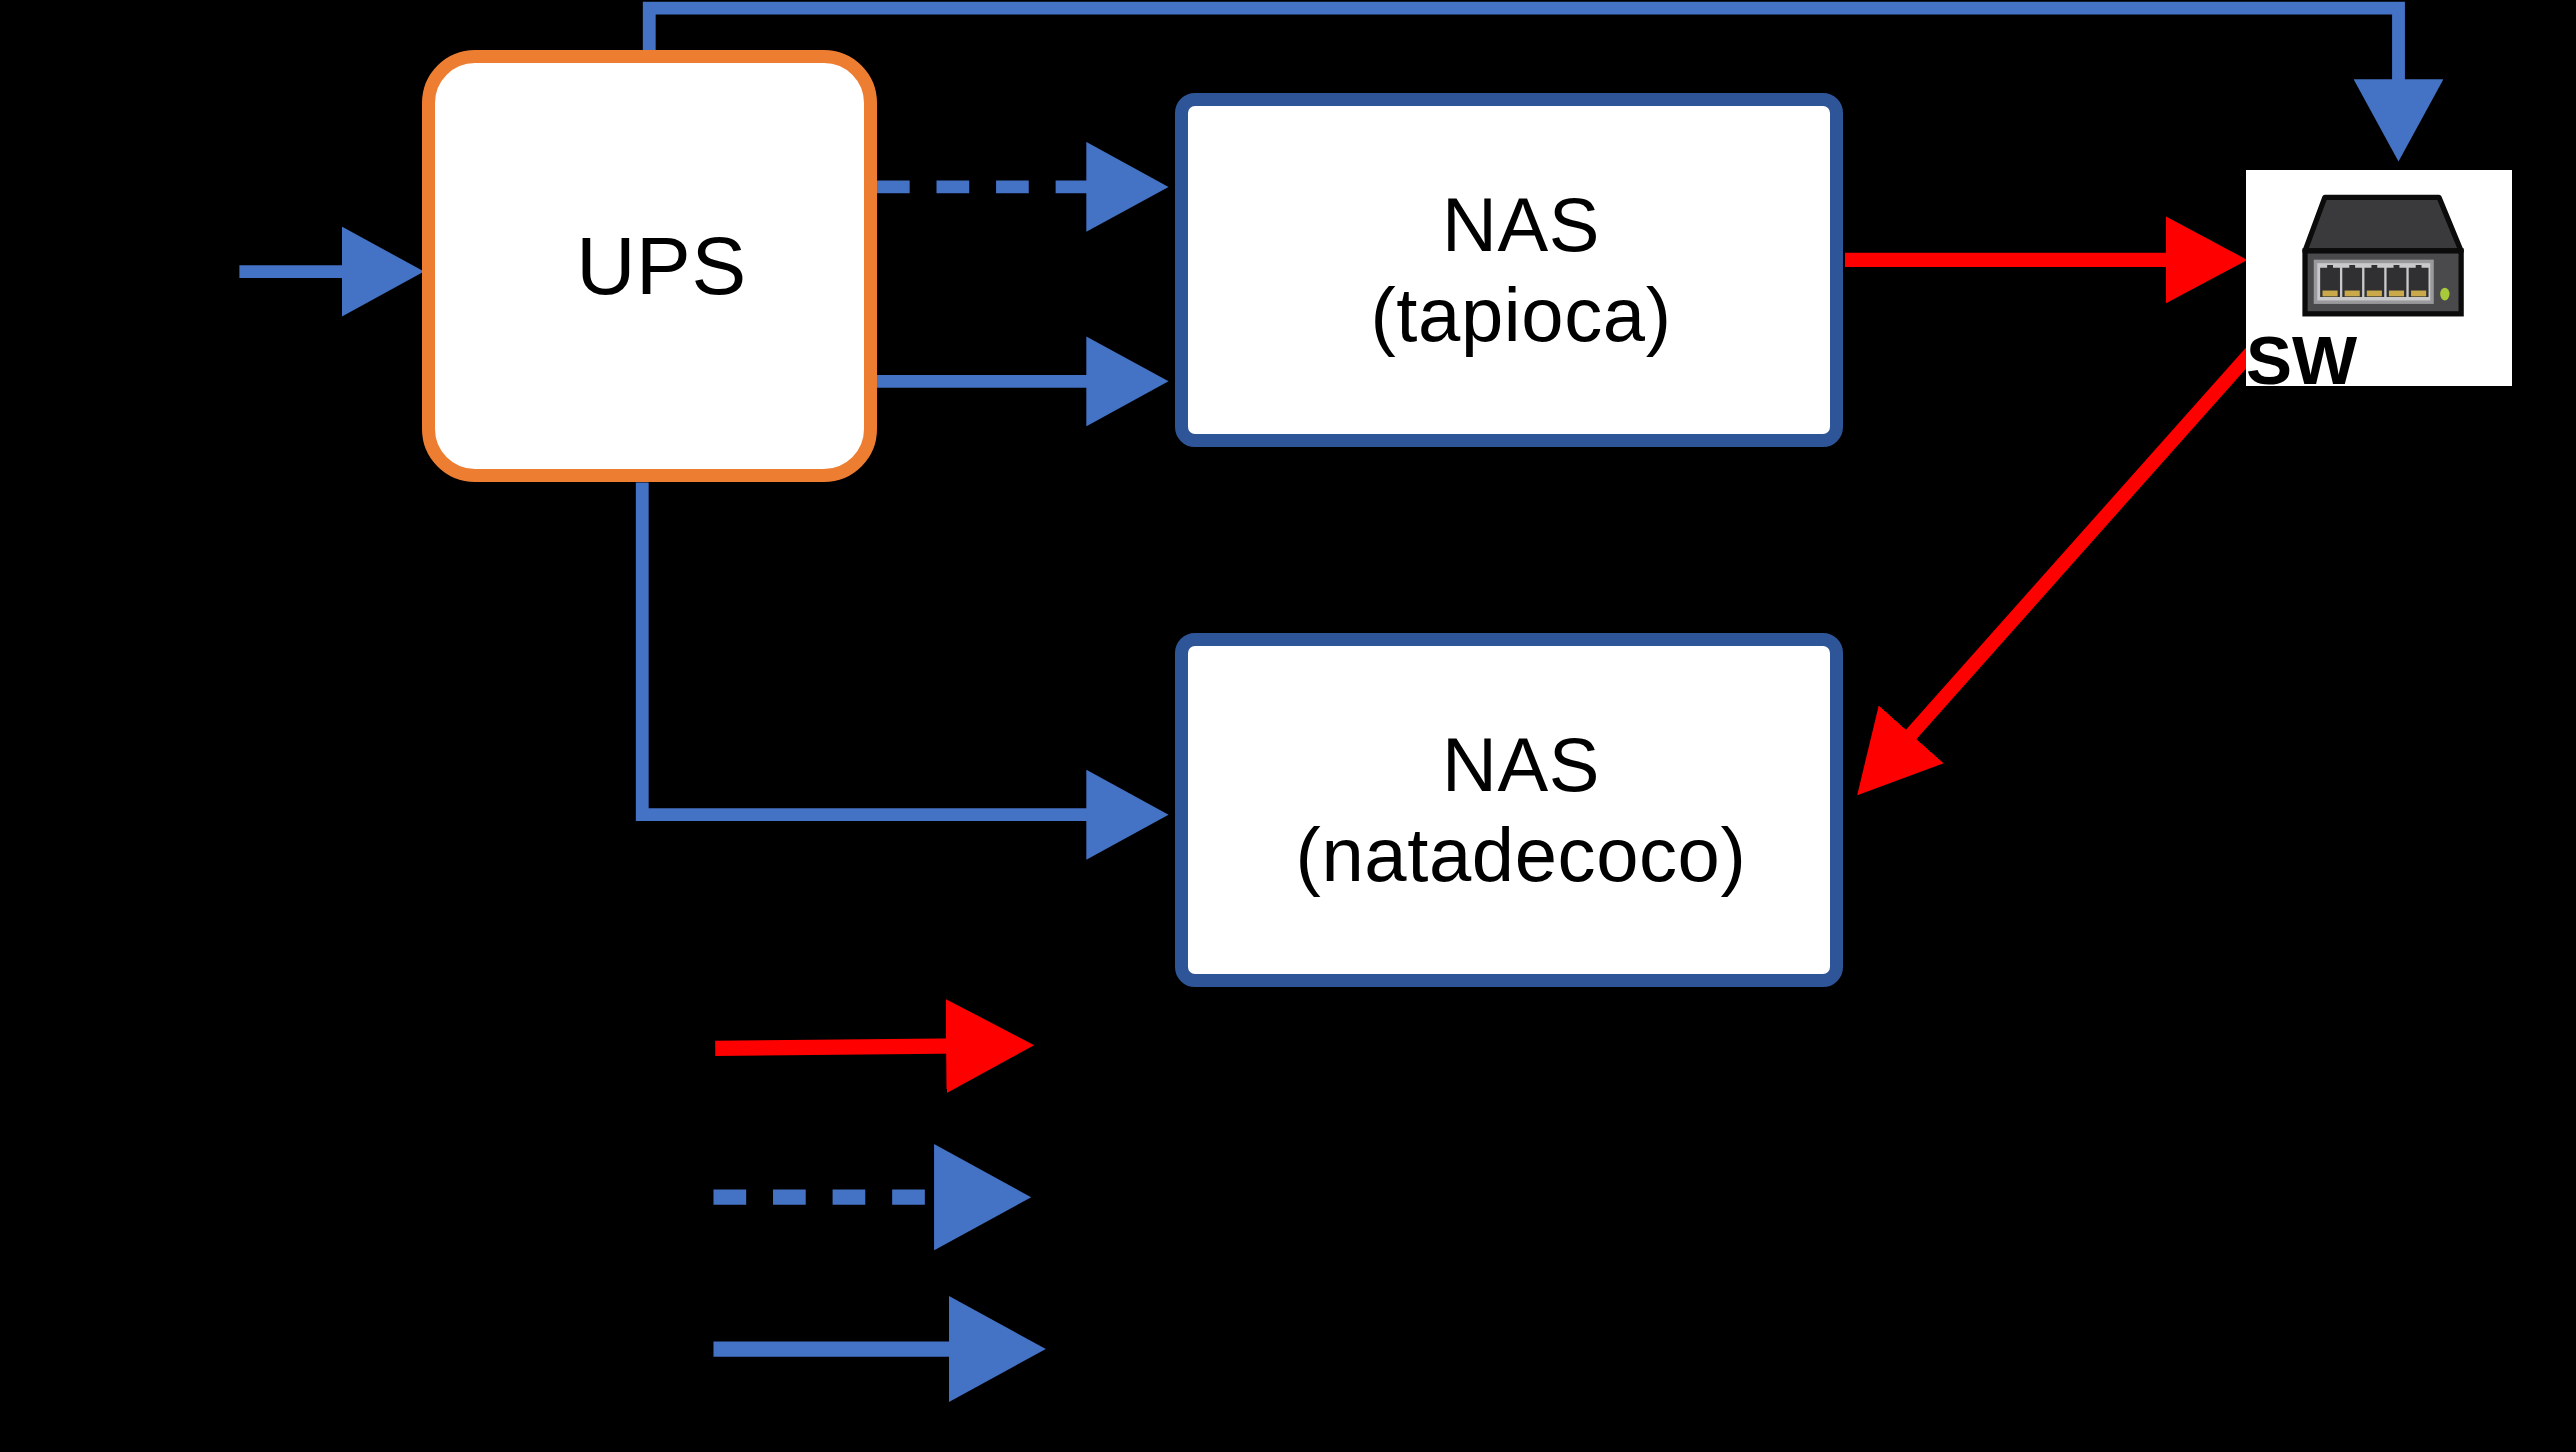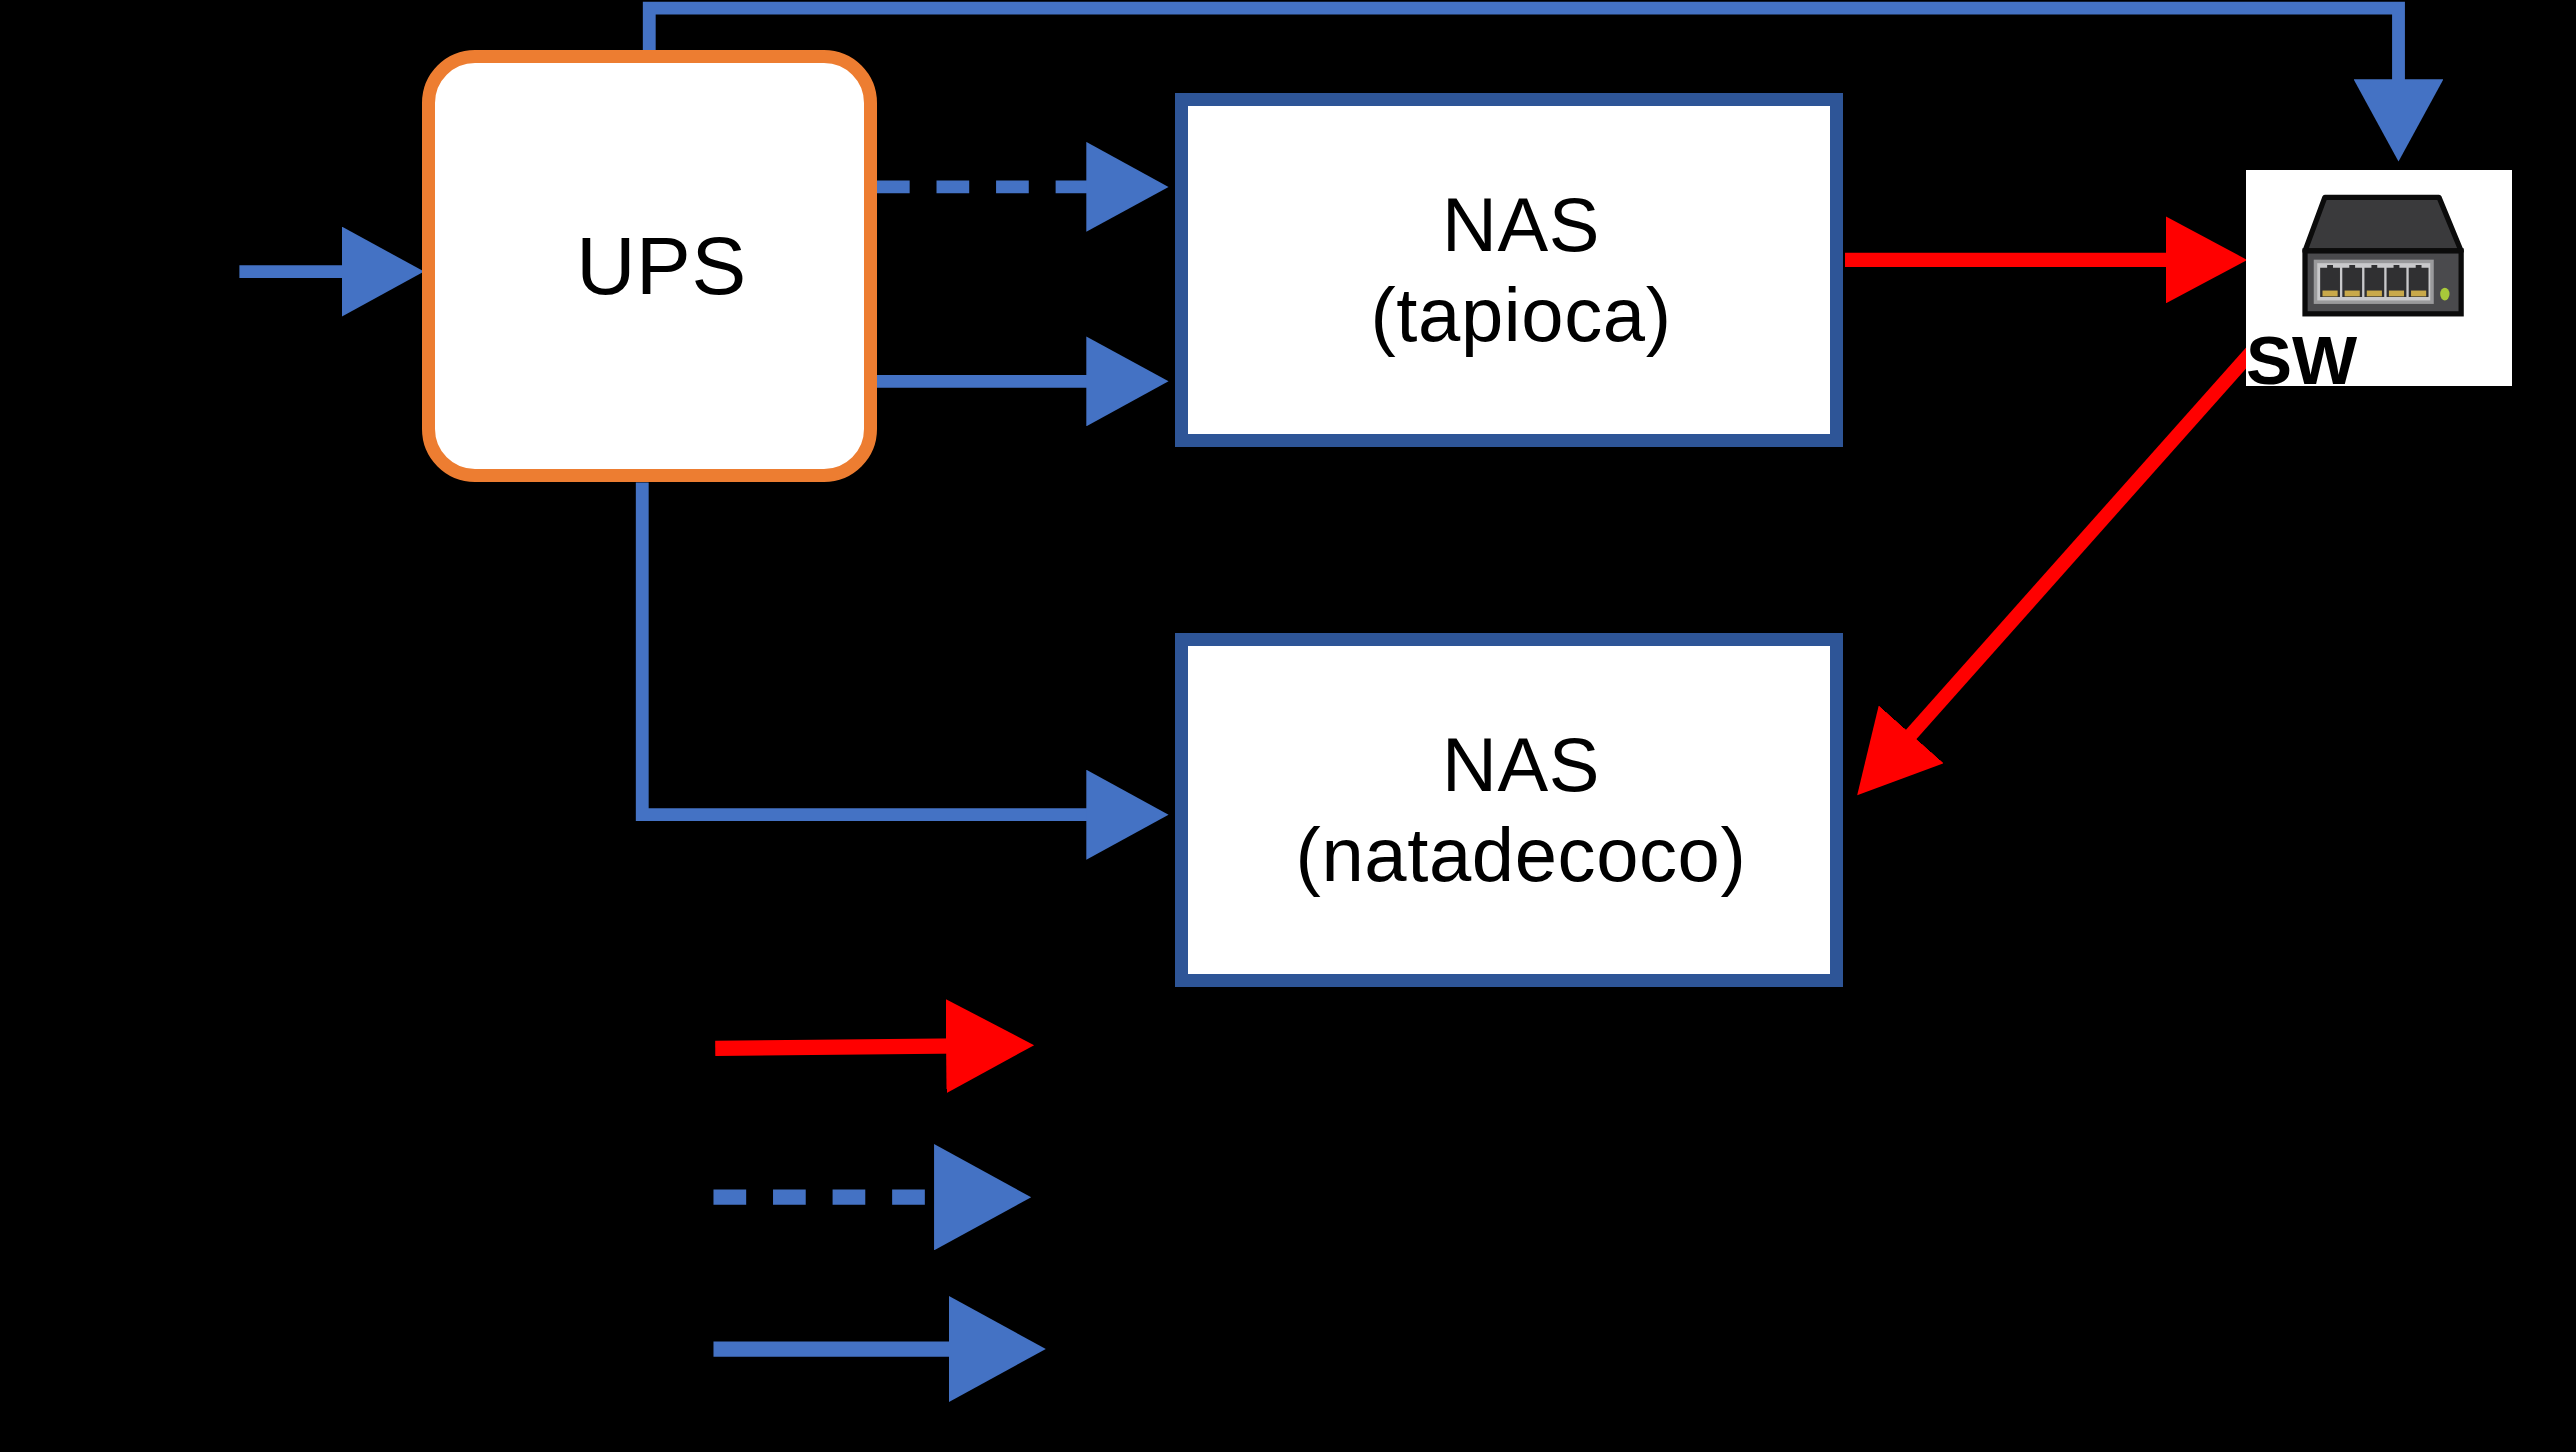--- a/index.html
+++ b/index.html
@@ -3,21 +3,21 @@
 <meta charset="utf-8">
 <style>
   html,body{margin:0;padding:0;background:#000;}
   body{width:2576px;height:1453px;overflow:hidden;
        font-family:"Liberation Sans", sans-serif;}
   #stage{position:relative;width:2576px;height:1453px;background:#000000;}
   svg.layer{position:absolute;left:0;top:0;width:2576px;height:1453px;overflow:visible;}
 
   .node-box{position:absolute;box-sizing:border-box;display:flex;
             align-items:center;justify-content:center;text-align:center;
-            background:#FFFFFF;}
+            background:#FFFFFF;border-radius:20px;}
   #ups-node{left:422px;top:50px;width:455px;height:432px;
             border:13px solid #ED7D31;border-radius:53px;}
   #nas-tapioca-node{left:1175px;top:93px;width:668px;height:354px;
             border:13px solid #2E5597;}
   #nas-natadecoco-node{left:1175px;top:633px;width:668px;height:354px;
             border:13px solid #2E5597;}
   #switch-node{left:2246px;top:170px;width:266px;height:216px;background:#FFFFFF;
             position:absolute;}
 
   .node-label{color:#000000;font-size:76px;line-height:1.18;font-weight:400;

